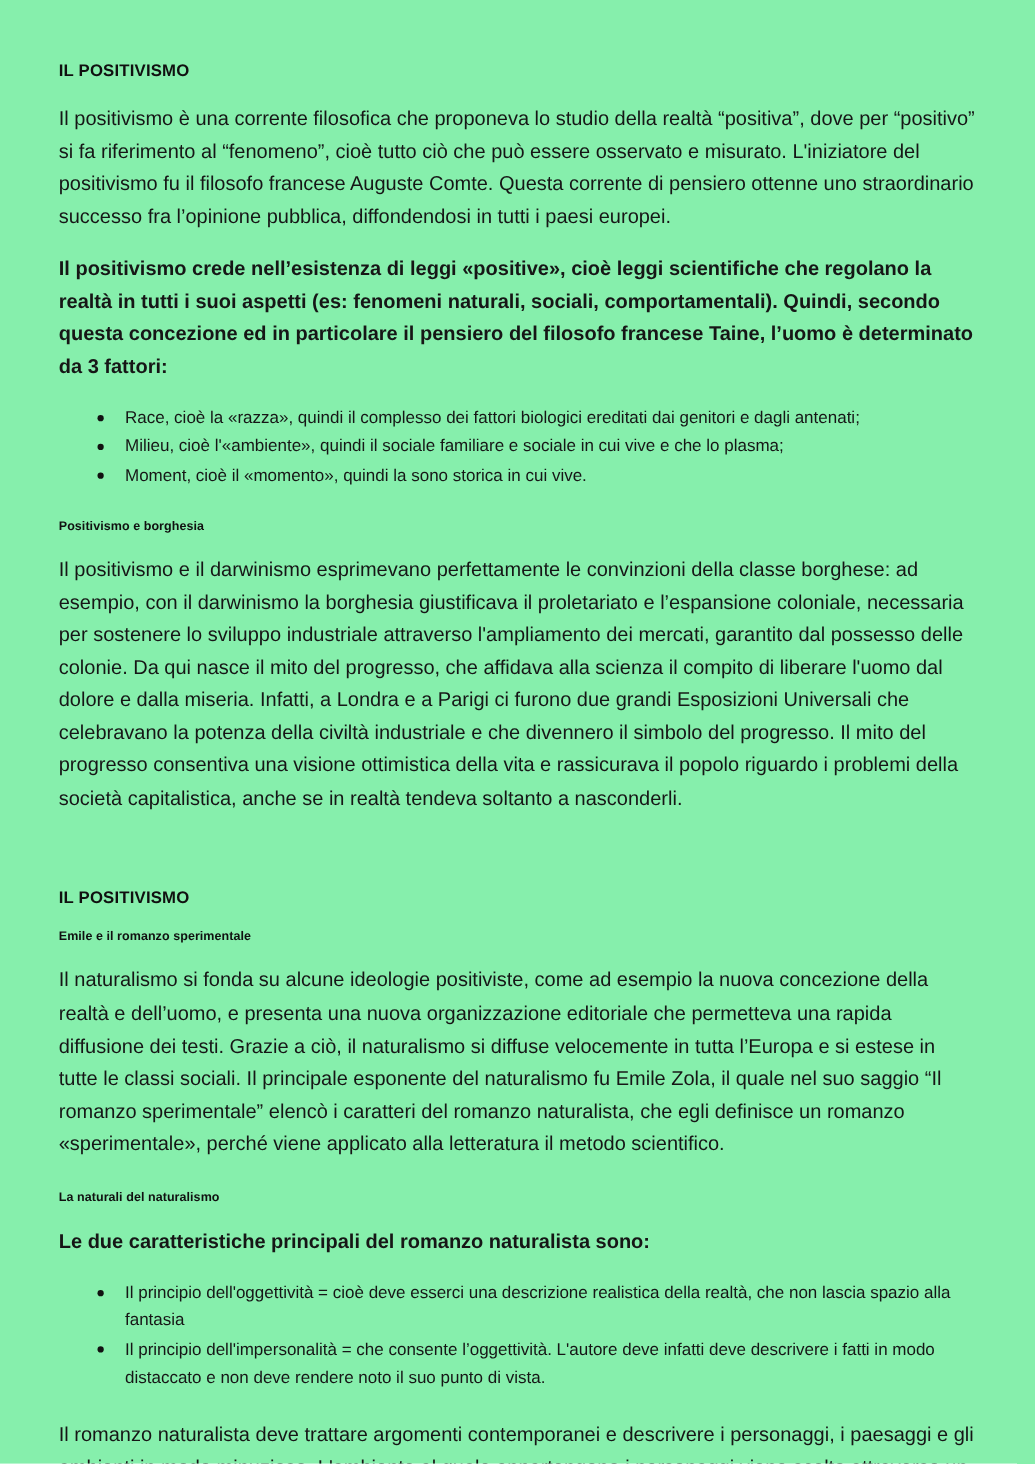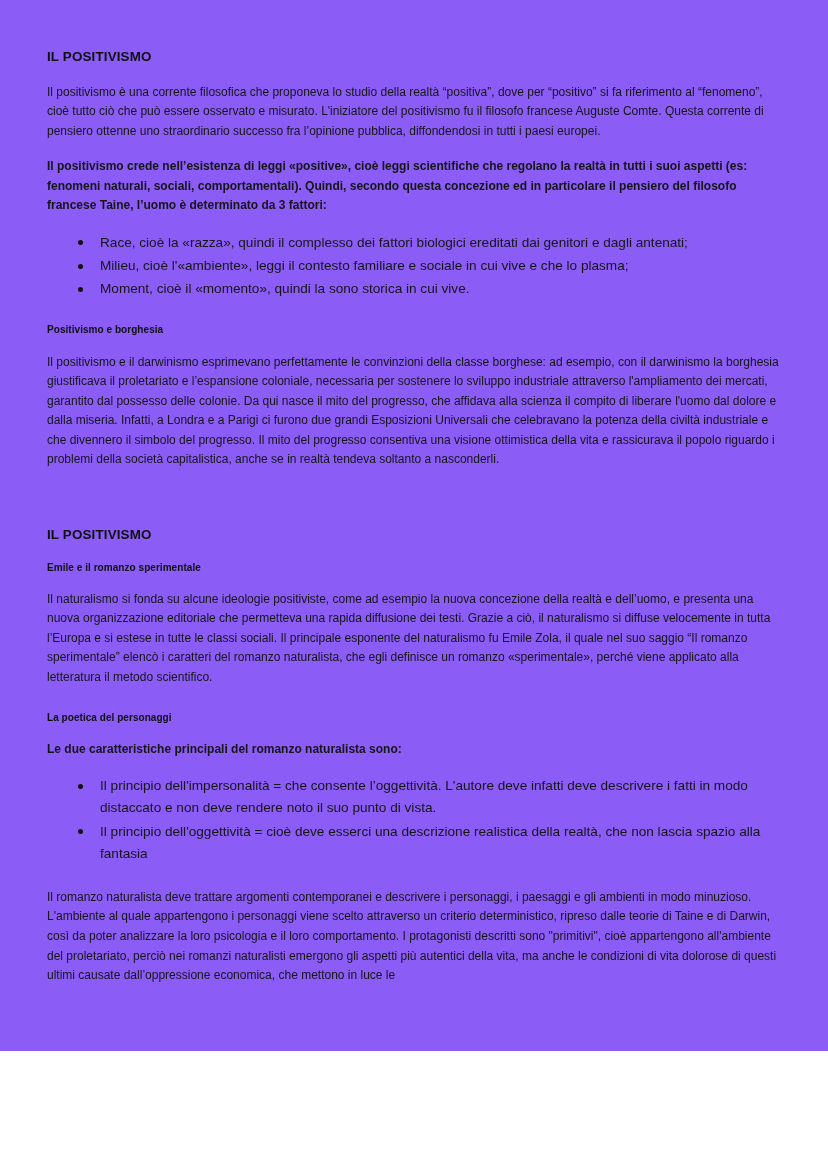--- a/index.html
+++ b/index.html
@@ -8,22 +8,22 @@
     padding: 0;
     background: #ffffff;
   }
   body {
     font-family: "Liberation Sans", sans-serif;
     color: #141414;
   }
   .page {
     position: relative;
     width: 828px;
-    height: 1051px;
-    background: #8b5cf6;
+    height: 1171px;
+    background: #86efac;
     box-sizing: border-box;
     overflow: hidden;
   }
   .content {
     position: absolute;
     left: 47px;
     top: 48px;
     width: 733px;
   }
   h1.doc-heading {
@@ -36,21 +36,21 @@
   }
   h2.doc-subheading {
     font-size: 10px;
     font-weight: bold;
     letter-spacing: 0.05px;
     margin: 0 0 16px 0;
     line-height: 1.32;
     color: #101010;
   }
   p.doc-para {
-    font-size: 12px;
+    font-size: 16px;
     line-height: 1.63;
     margin: 0 0 16px 0;
     text-align: left;
     color: #161616;
   }
   ul.doc-list {
     list-style: none;
     margin: 0 0 16px 0;
     padding: 0;
   }
@@ -87,21 +87,21 @@
 
     <p class="doc-para tight">Il positivismo crede nell’esistenza di leggi «positive», cioè leggi scientifiche che regolano la realtà in tutti i suoi aspetti (es: fenomeni naturali, sociali, comportamentali). Quindi, secondo questa concezione ed in particolare il pensiero del filosofo francese Taine, l’uomo è determinato da 3 fattori:</p>
 
     <ul class="doc-list">
       <li>
         <span class="bullet"></span>
         <span>Race, cioè la «razza», quindi il complesso dei fattori biologici ereditati dai genitori e dagli antenati;</span>
       </li>
       <li>
         <span class="bullet"></span>
-        <span>Milieu, cioè l'«ambiente», leggi il contesto familiare e sociale in cui vive e che lo plasma;</span>
+        <span>Milieu, cioè l'«ambiente», quindi il sociale familiare e sociale in cui vive e che lo plasma;</span>
       </li>
       <li>
         <span class="bullet"></span>
         <span>Moment, cioè il «momento», quindi la sono storica in cui vive.</span>
       </li>
     </ul>
 
     <div class="spacer-sm"></div>
 
     <h2 class="doc-subheading">Positivismo e borghesia</h2>
@@ -111,32 +111,32 @@
     <div class="spacer-lg"></div>
 
     <h1 class="doc-heading">IL POSITIVISMO</h1>
 
     <h2 class="doc-subheading">Emile e il romanzo sperimentale</h2>
 
     <p class="doc-para">Il naturalismo si fonda su alcune ideologie positiviste, come ad esempio la nuova concezione della realtà e dell’uomo, e presenta una nuova organizzazione editoriale che permetteva una rapida diffusione dei testi. Grazie a ciò, il naturalismo si diffuse velocemente in tutta l’Europa e si estese in tutte le classi sociali. Il principale esponente del naturalismo fu Emile Zola, il quale nel suo saggio “Il romanzo sperimentale” elencò i caratteri del romanzo naturalista, che egli definisce un romanzo «sperimentale», perché viene applicato alla letteratura il metodo scientifico.</p>
 
     <div class="spacer-sm"></div>
 
-    <h2 class="doc-subheading">La poetica del personaggi</h2>
+    <h2 class="doc-subheading">La naturali del naturalismo</h2>
 
     <p class="doc-para tight">Le due caratteristiche principali del romanzo naturalista sono:</p>
 
     <ul class="doc-list">
       <li>
         <span class="bullet"></span>
-        <span>Il principio dell'impersonalità = che consente l’oggettività. L'autore deve infatti deve descrivere i fatti in modo distaccato e non deve rendere noto il suo punto di vista.</span>
+        <span>Il principio dell'oggettività = cioè deve esserci una descrizione realistica della realtà, che non lascia spazio alla fantasia</span>
       </li>
       <li>
         <span class="bullet"></span>
-        <span>Il principio dell'oggettività = cioè deve esserci una descrizione realistica della realtà, che non lascia spazio alla fantasia</span>
+        <span>Il principio dell'impersonalità = che consente l’oggettività. L'autore deve infatti deve descrivere i fatti in modo distaccato e non deve rendere noto il suo punto di vista.</span>
       </li>
     </ul>
 
     <div class="spacer-sm"></div>
 
     <p class="doc-para">Il romanzo naturalista deve trattare argomenti contemporanei e descrivere i personaggi, i paesaggi e gli ambienti in modo minuzioso. L'ambiente al quale appartengono i personaggi viene scelto attraverso un criterio deterministico, ripreso dalle teorie di Taine e di Darwin, così da poter analizzare la loro psicologia e il loro comportamento. I protagonisti descritti sono "primitivi", cioè appartengono all'ambiente del proletariato, perciò nei romanzi naturalisti emergono gli aspetti più autentici della vita, ma anche le condizioni di vita dolorose di questi ultimi causate dall’oppressione economica, che mettono in luce le</p>
 
   </div>
 </div>
 

